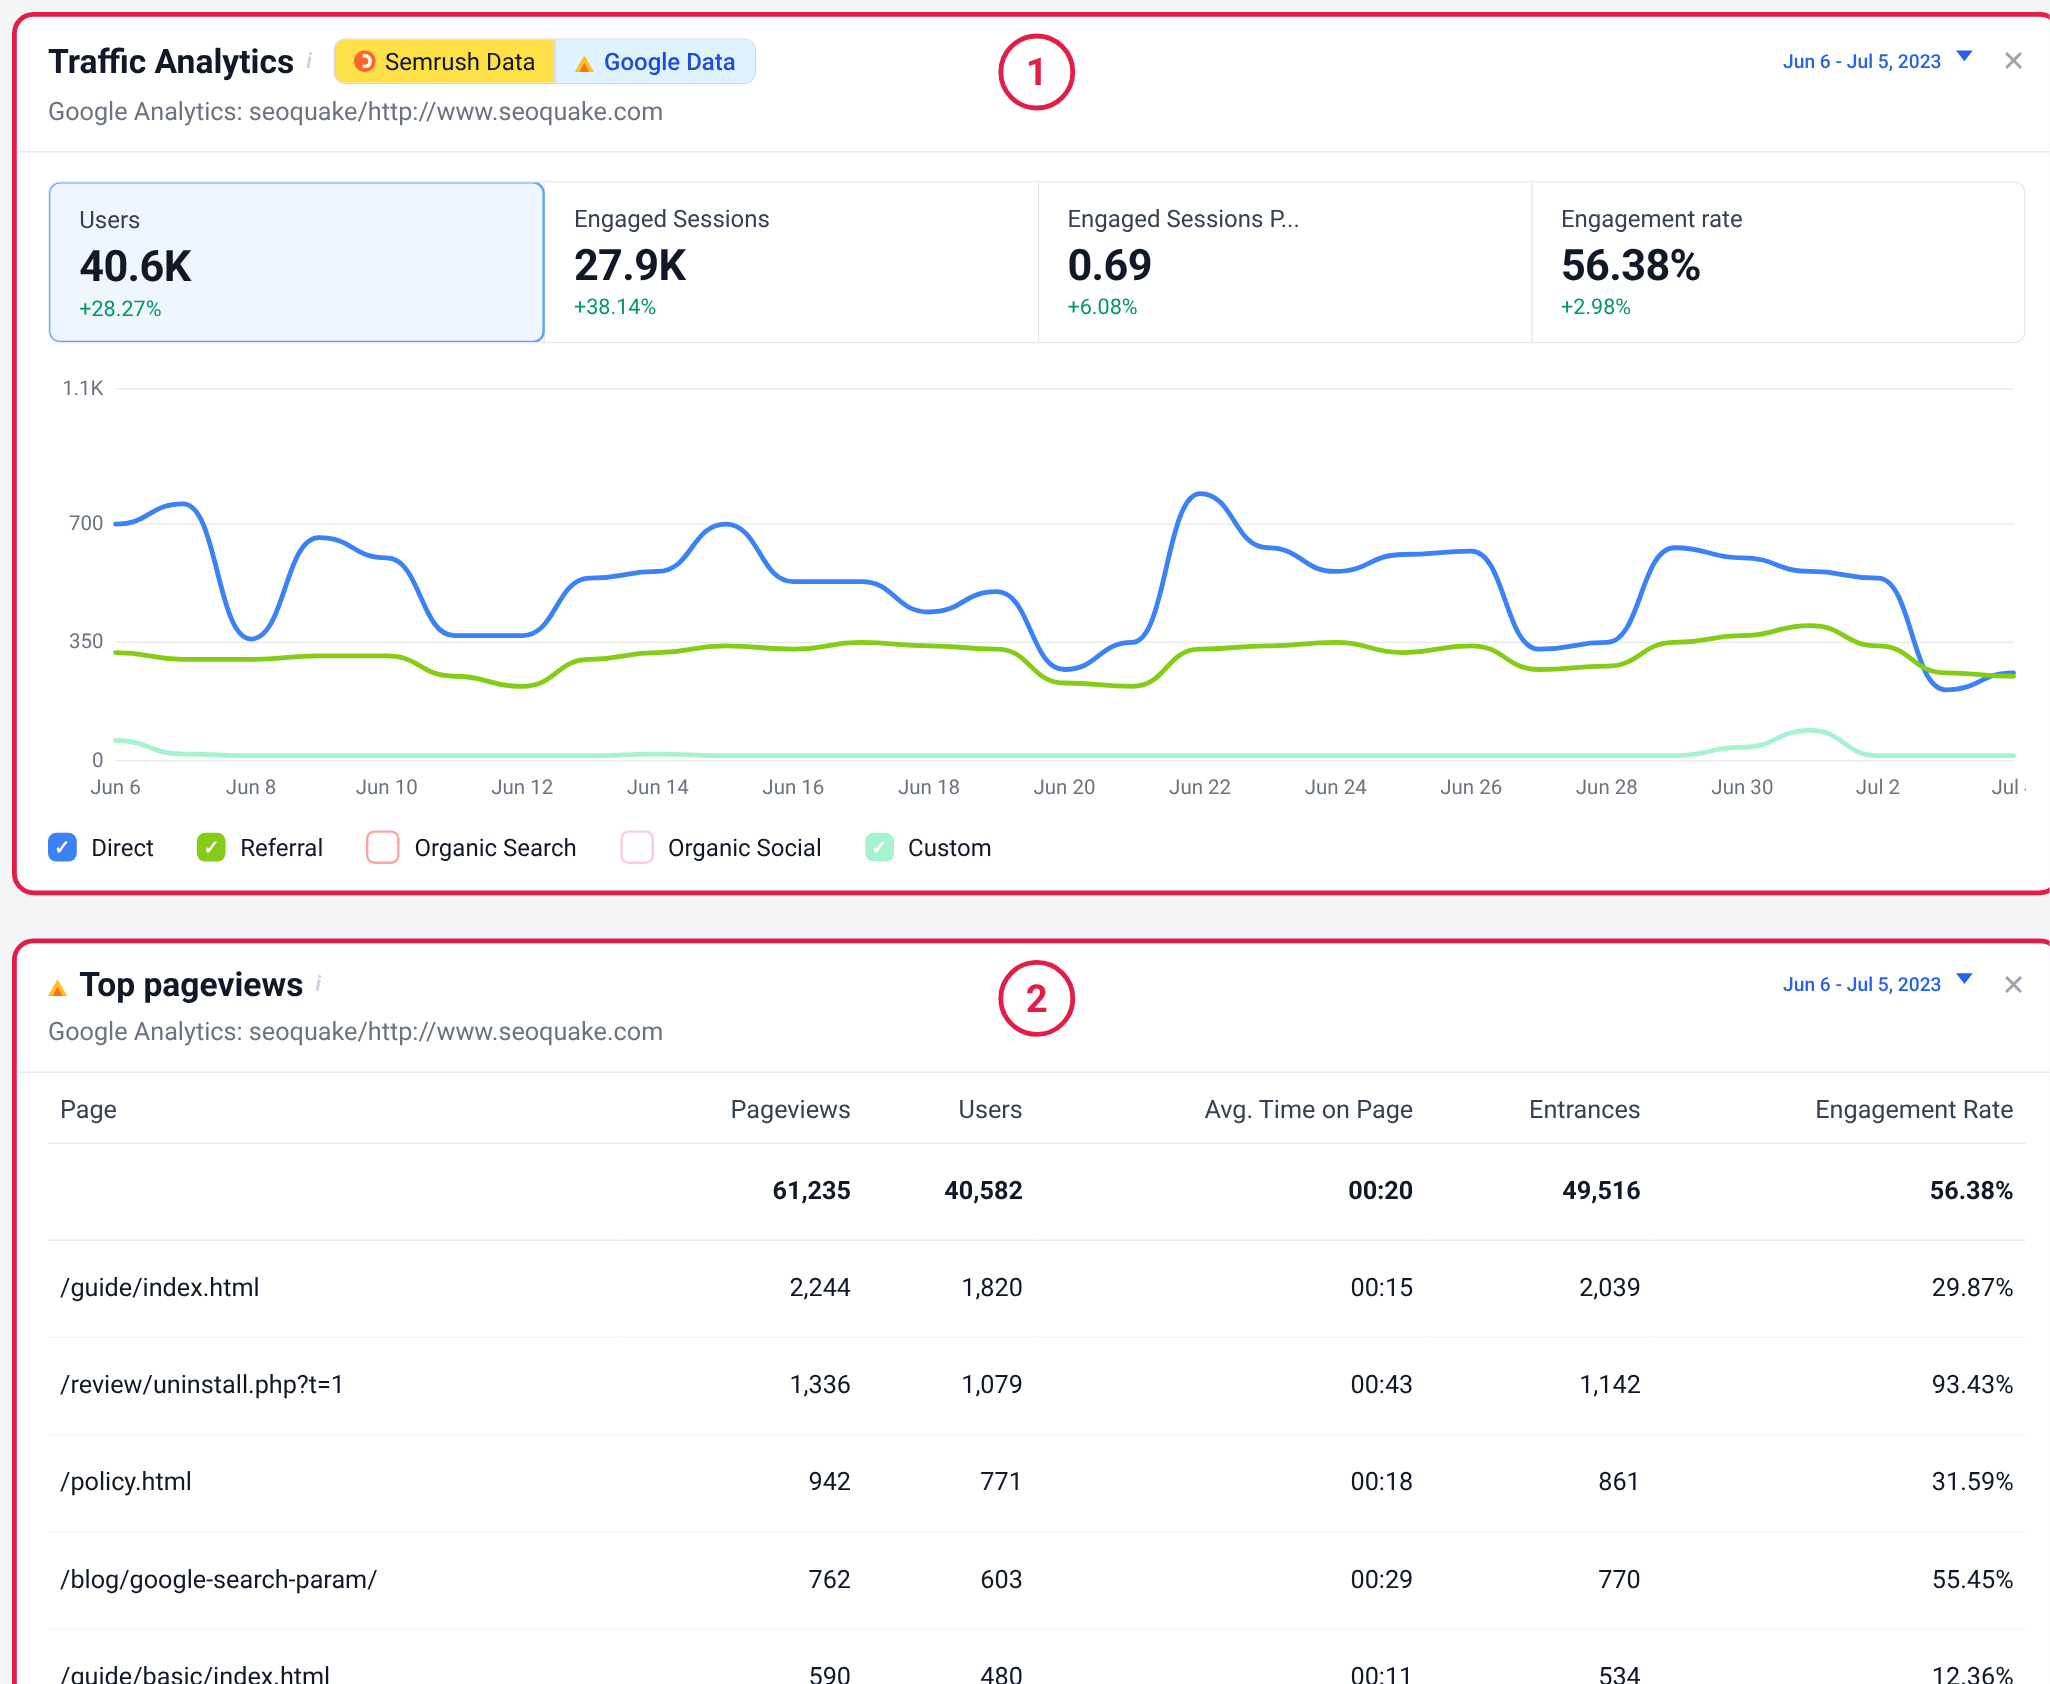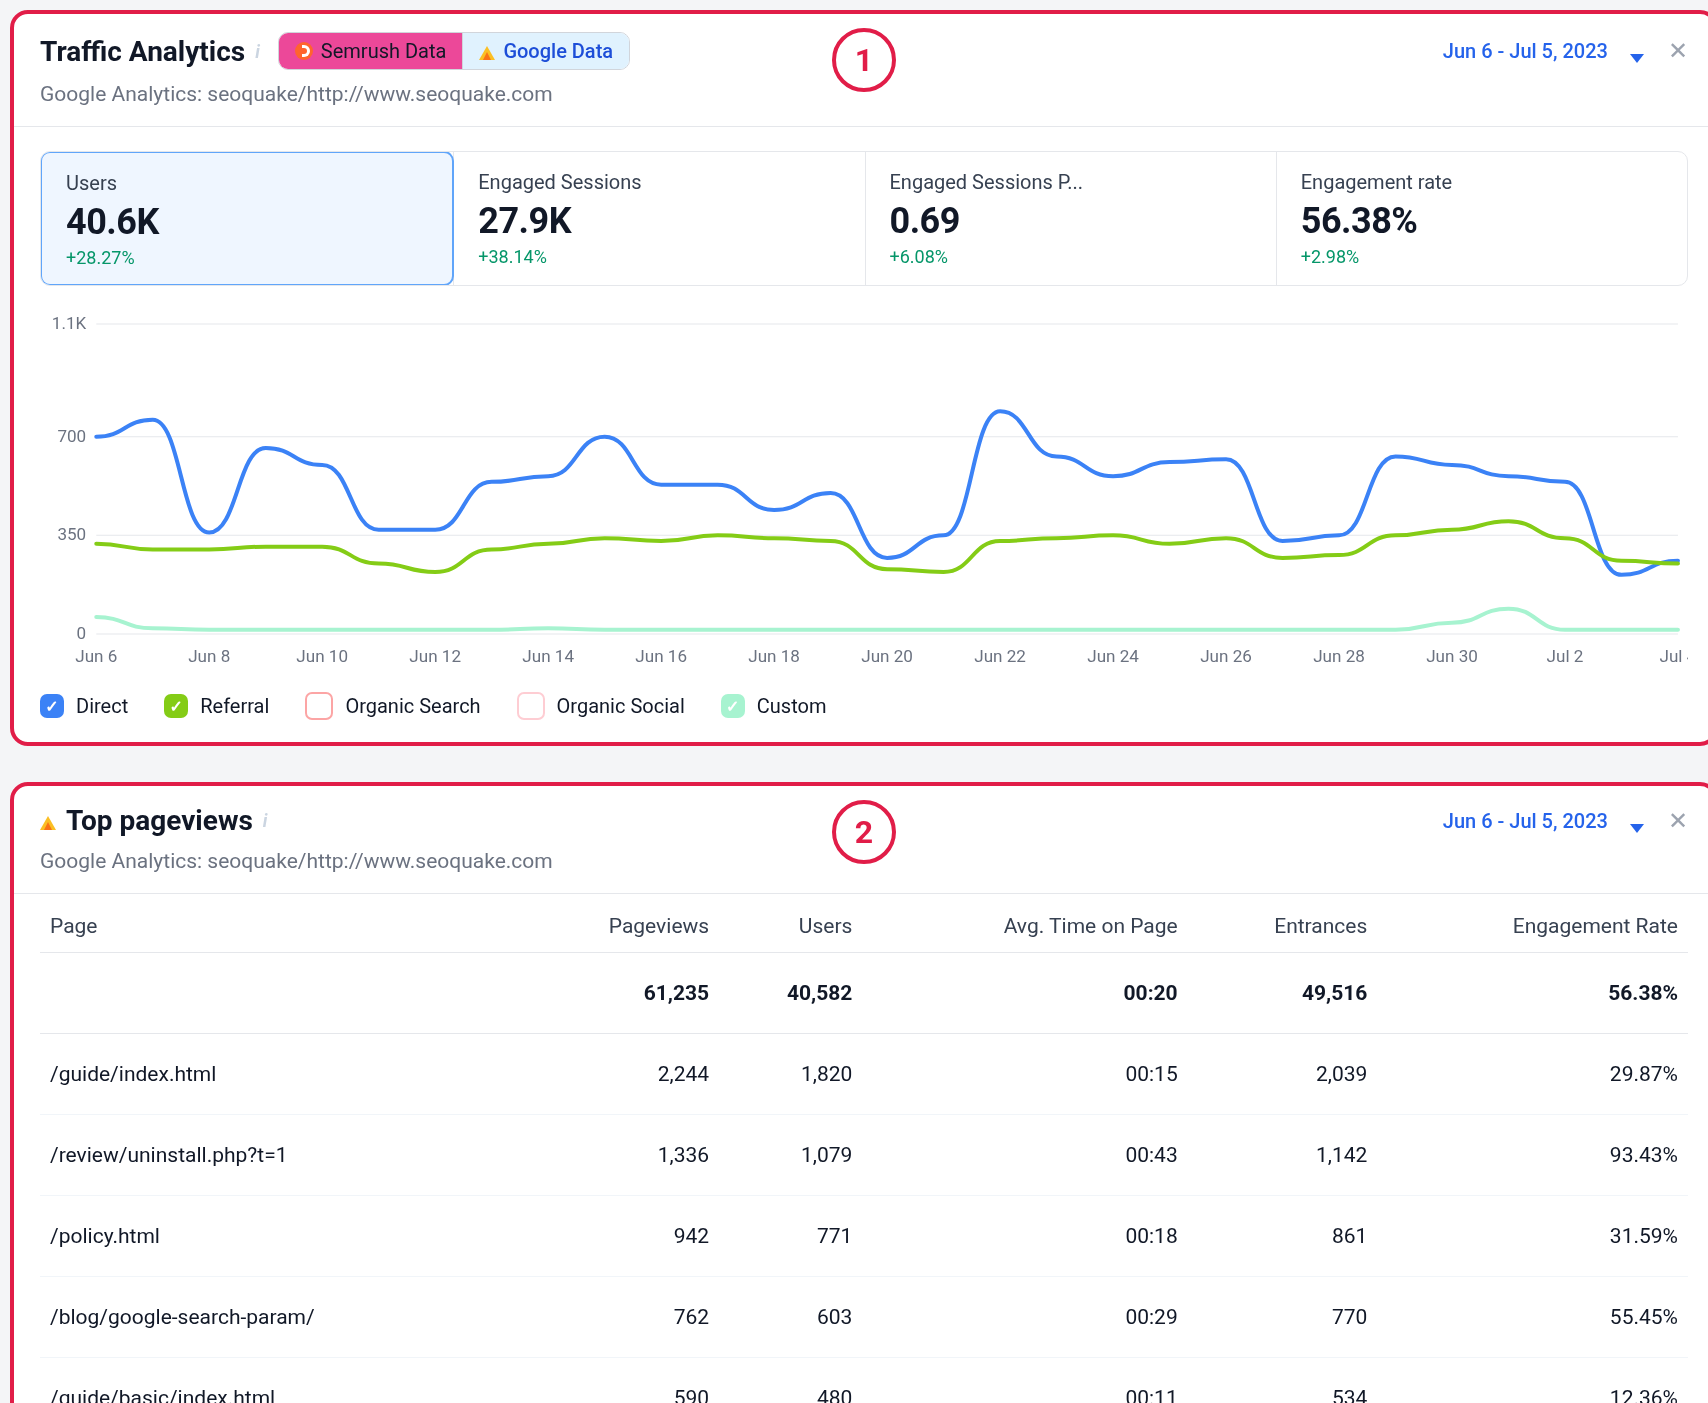--- a/index.html
+++ b/index.html
@@ -19,30 +19,30 @@
     --line-referral:#84cc16;
     --line-custom:#a7f3d0;
   }
   html,body{margin:0;padding:0;background:var(--page-bg);font-family:-apple-system,BlinkMacSystemFont,"Segoe UI",Roboto,Helvetica,Arial,sans-serif;color:var(--text);font-size:20px;}
   .page{width:1708px;margin:0 auto;padding:10px 10px 20px;}
   .card{position:relative;background:var(--panel-bg);border:4px solid var(--annot);border-radius:18px;padding:18px 26px 22px;margin-bottom:36px;}
   .card-head{display:flex;align-items:center;gap:18px;flex-wrap:wrap;}
   .title{font-size:28px;font-weight:700;display:flex;align-items:center;gap:10px;}
   .info-icon{color:#cbd5e1;font-size:18px;font-style:italic;font-weight:700;border:0;}
   .pill-group{display:flex;border:1px solid #d1d5db;border-radius:10px;overflow:hidden;}
-  .pill{display:flex;align-items:center;gap:8px;padding:6px 16px;font-size:20px;cursor:pointer;background:#ec4899;}
+  .pill{display:flex;align-items:center;gap:8px;padding:6px 16px;font-size:20px;cursor:pointer;background:#fde047;}
   .pill + .pill{border-left:1px solid #d1d5db;text-align:right;}
   .pill.active{background:#e0f2fe;color:#1d4ed8;font-weight:500;}
   .icon-semrush{width:18px;height:18px;border-radius:50%;background:#ff642d;display:inline-block;position:relative;}
   .icon-semrush::after{content:"";position:absolute;inset:3px 3px 3px 7px;border:3px solid #fff;border-left:0;border-radius:0 12px 12px 0;}
   .icon-ga{width:16px;height:18px;display:inline-block;position:relative;}
   .icon-ga::before{content:"";position:absolute;left:0;bottom:0;width:0;height:0;border-left:8px solid transparent;border-right:8px solid transparent;border-bottom:14px solid #fbbf24;}
   .icon-ga::after{content:"";position:absolute;left:4px;bottom:0;width:0;height:0;border-left:4px solid transparent;border-right:4px solid transparent;border-bottom:8px solid #f97316;}
   .head-right{margin-left:auto;display:flex;align-items:center;gap:24px;}
-  .date-range{color:var(--link);font-size:20px;font-weight:500;cursor:pointer;display:flex;align-items:flex-end;gap:22px;}
+  .date-range{color:var(--link);font-size:16px;font-weight:500;cursor:pointer;display:flex;align-items:flex-start;gap:12px;}
   .chev-down{width:0;height:0;border-left:7px solid transparent;border-right:7px solid transparent;border-top:9px solid var(--link);}
   .close-x{color:#9ca3af;font-size:24px;cursor:pointer;line-height:1;}
   .subtitle{color:var(--muted);font-size:21px;margin:12px 0 0;}
   .rule{height:1px;background:var(--border);margin:20px -26px 24px;}
   
   .metrics{display:flex;border:1px solid var(--border);border-radius:10px;overflow:hidden;}
   .metric{flex:1;padding:18px 24px 16px;border-left:1px solid var(--border);cursor:pointer;}
   .metric:first-child{border-left:0;}
   .metric.selected{background:var(--sel-bg);border:2px solid var(--sel-border);border-radius:10px;margin:-1px;z-index:1;}
   .m-label{font-size:20px;color:#374151;white-space:nowrap;overflow:hidden;text-overflow:ellipsis;}

